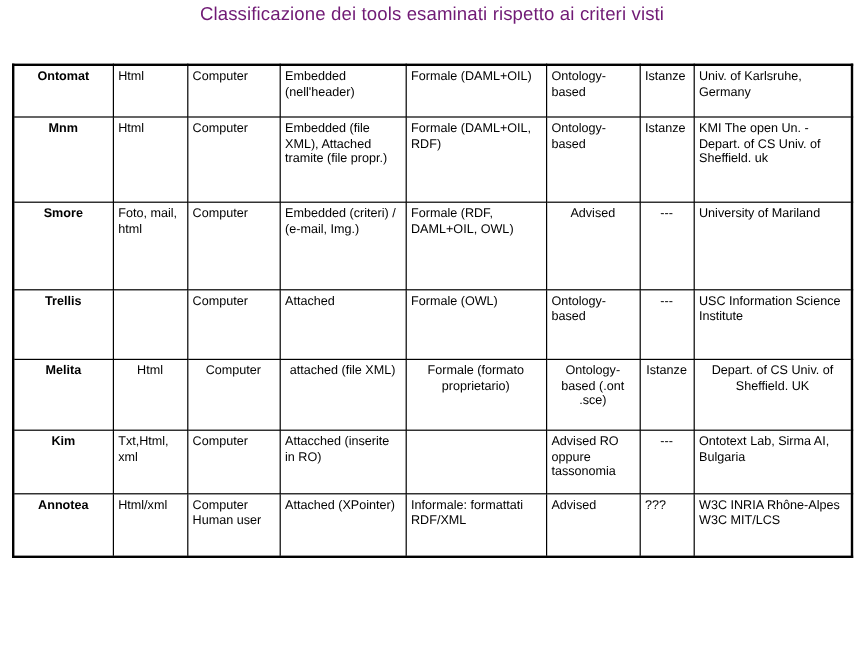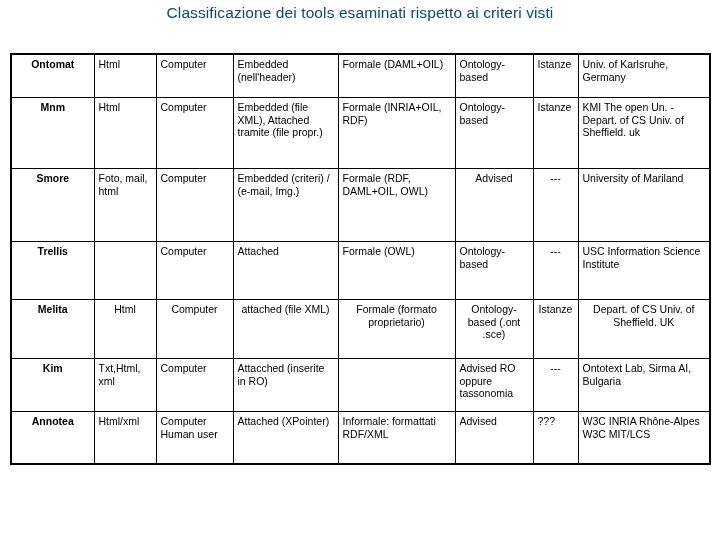--- a/index.html
+++ b/index.html
@@ -18,21 +18,21 @@
     background: #ffffff;
   }
   #title {
     position: absolute;
     left: 40px;
     top: 2px;
     width: 640px;
     text-align: center;
     font-size: 15.5px;
     line-height: 21px;
-    color: #0c4a6e;
+    color: #701a75;
     font-weight: normal;
     letter-spacing: 0.1px;
   }
   #table-wrap {
     position: absolute;
     left: 10px;
     top: 53px;
     width: 700px;
   }
   table.grid {
@@ -118,21 +118,21 @@
           <td>Ontology-based</td>
           <td>Istanze</td>
           <td>Univ. of Karlsruhe, Germany</td>
         </tr>
 
         <tr class="r2">
           <td class="toolname">Mnm</td>
           <td class="vmid">Html</td>
           <td class="vmid">Computer</td>
           <td>Embedded (file XML), Attached tramite (file propr.)</td>
-          <td>Formale (INRIA+OIL, RDF)</td>
+          <td>Formale (DAML+OIL, RDF)</td>
           <td>Ontology-based</td>
           <td>Istanze</td>
           <td>KMI The open Un. - Depart. of CS Univ. of Sheffield. uk</td>
         </tr>
 
         <tr class="r3">
           <td class="toolname">Smore</td>
           <td>Foto, mail, html</td>
           <td class="vmid">Computer</td>
           <td>Embedded (criteri) / (e-mail, Img.)</td>

